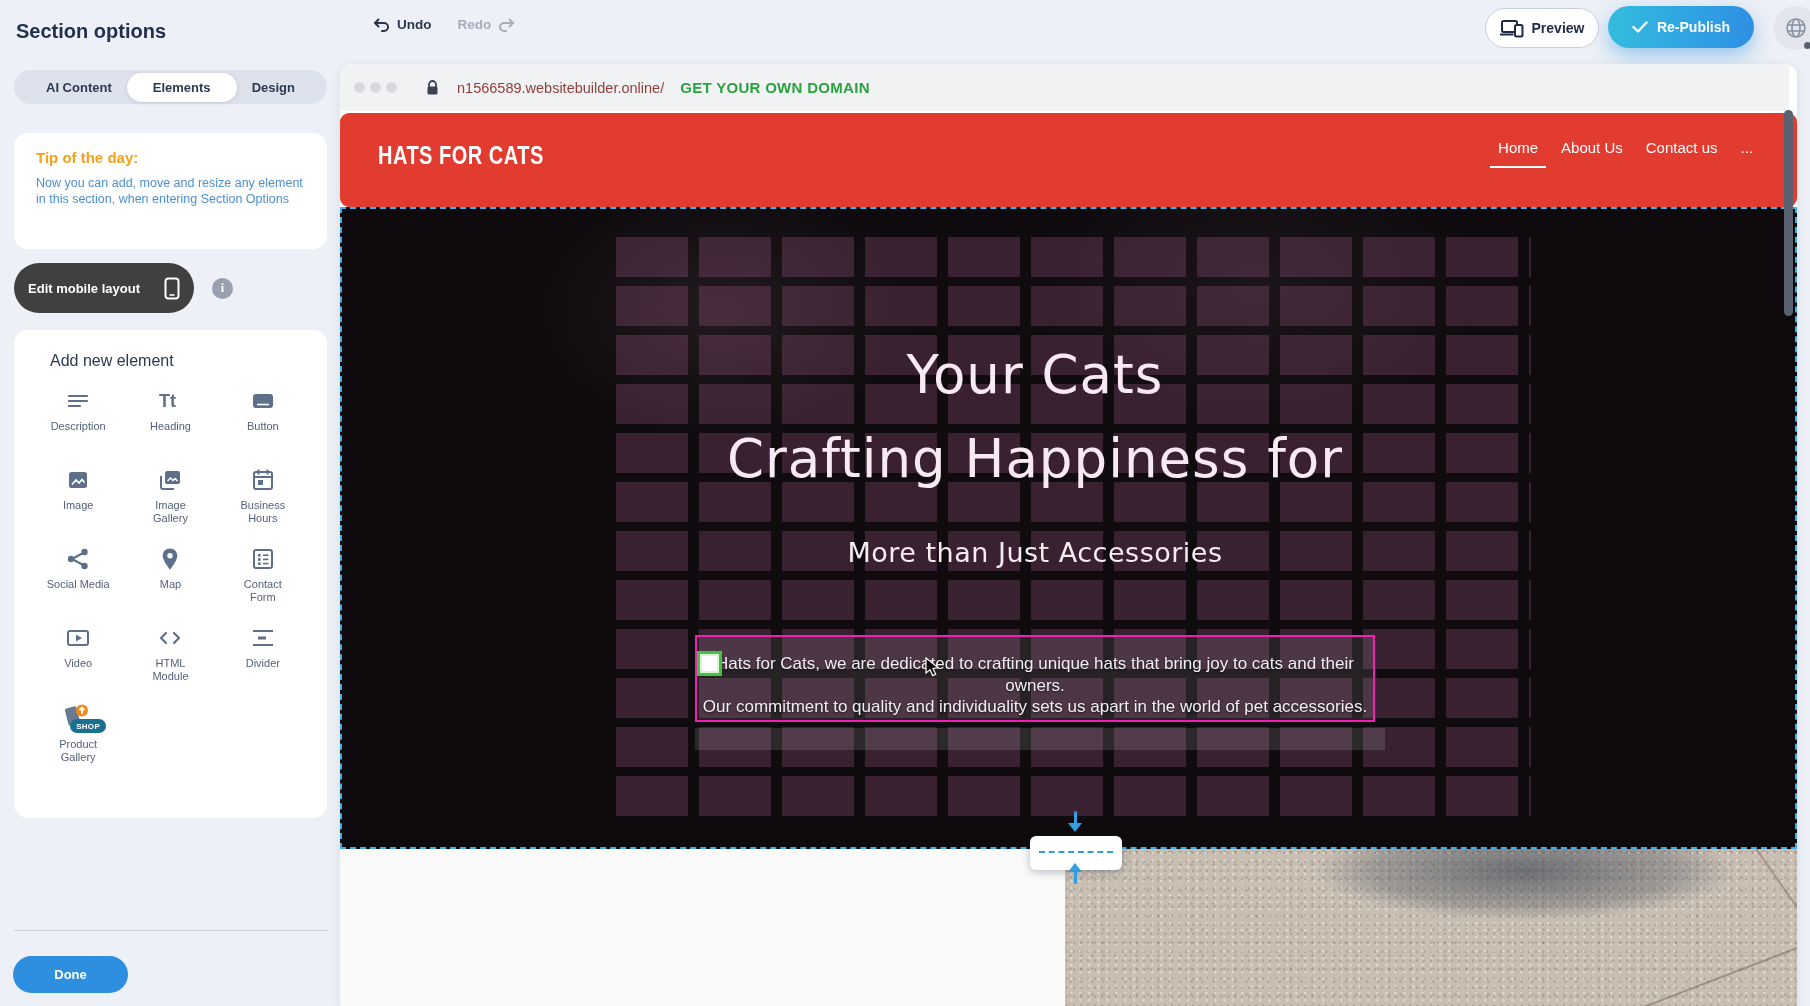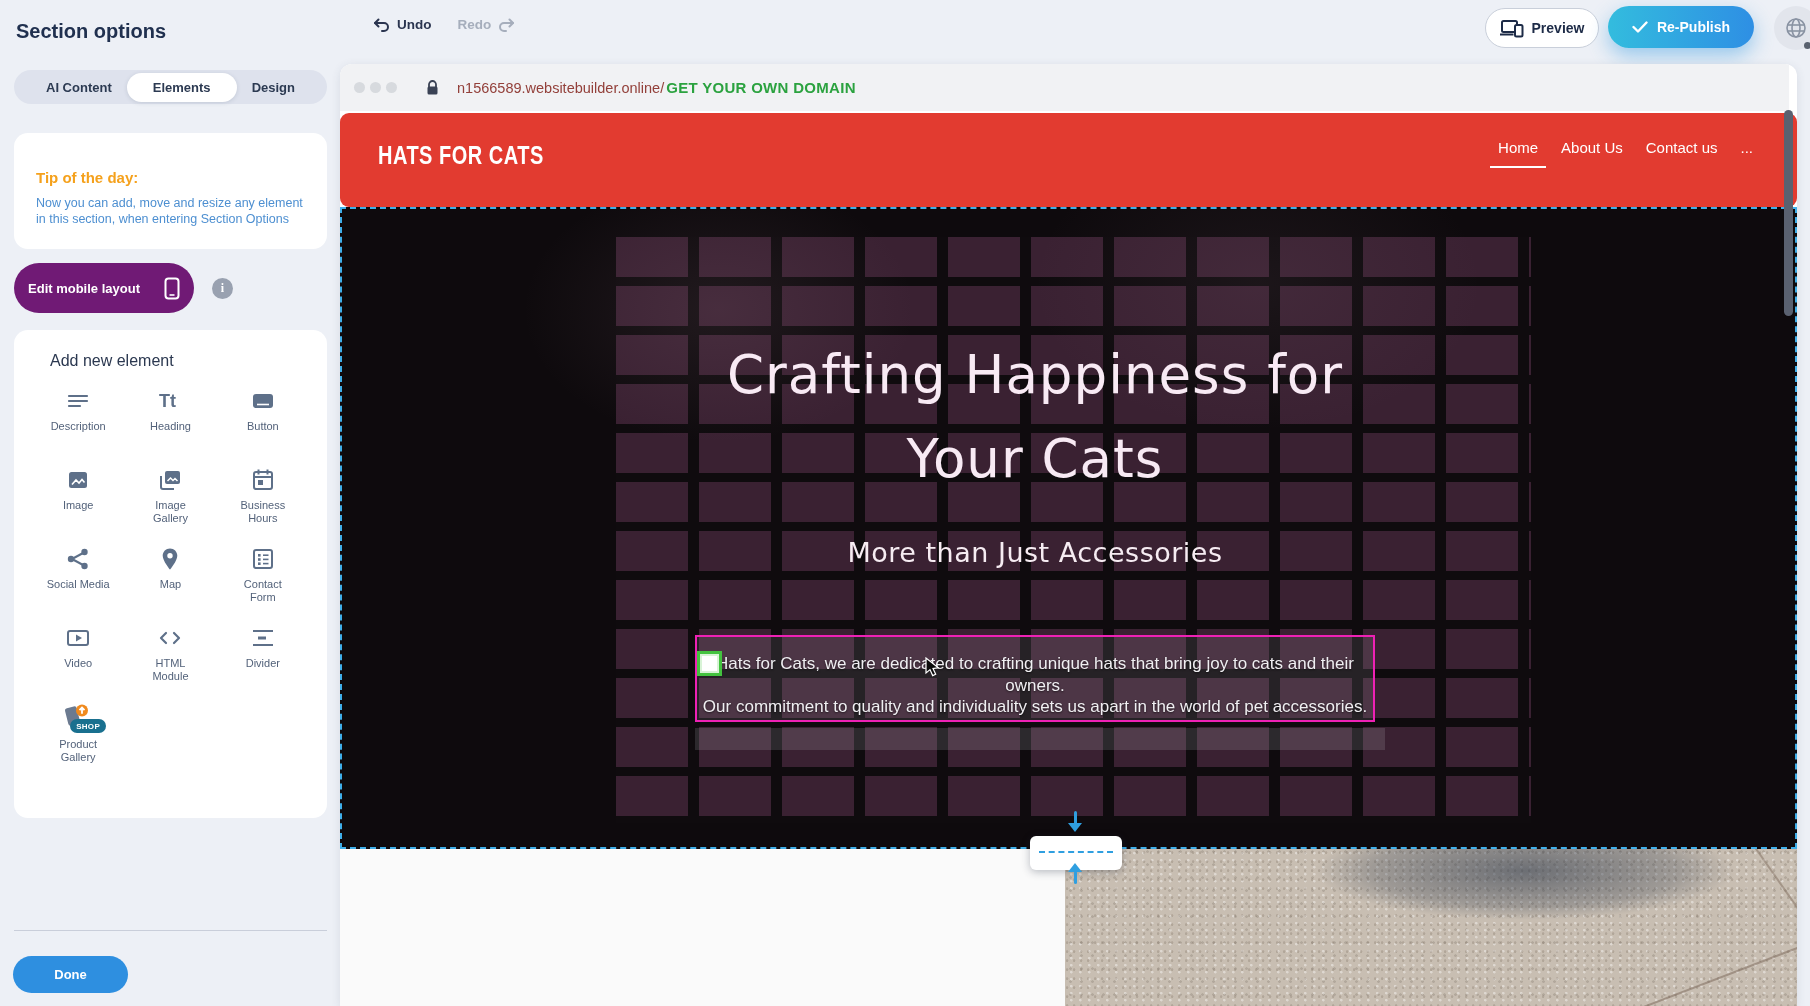--- a/index.html
+++ b/index.html
@@ -20,24 +20,24 @@
     display:flex; align-items:center; justify-content:center; gap:9px; font-size:14px; font-weight:bold; color:#fff; cursor:pointer; }
   .globe-btn { position:absolute; left:1774px; top:6px; width:44px; height:44px; border-radius:50%;
     background:#E2E5EC; display:flex; align-items:center; justify-content:center; cursor:pointer; }
   .globe-badge { position:absolute; left:1804px; top:42px; width:7px; height:7px; border-radius:50%; background:#59616E; }
 
   
   .tabs { position:absolute; left:14px; top:70px; width:313px; height:34px; background:#DEE2ED; border-radius:17px;
     display:flex; align-items:center; justify-content:space-between; padding:0 22px; }
   .tab { font-size:13px; font-weight:bold; color:#2C3A52; cursor:pointer; padding:7px 10px; }
   .tab.active { background:#fff; border-radius:16px; padding:7px 26px; box-shadow:0 1px 4px rgba(40,60,90,.15); }
-  .tip-card { position:absolute; left:14px; top:133px; width:313px; height:116px; background:#fff; border-radius:14px; padding:36px 22px; }
+  .tip-card { position:absolute; left:14px; top:133px; width:313px; height:116px; background:#fff; border-radius:14px; padding:16px 22px; }
   .tip-title { color:#F5A11C; font-weight:bold; font-size:15px; margin-bottom:9px; }
   .tip-body { color:#4D8FD1; font-size:12.5px; line-height:16px; white-space:pre-line; }
-  .mobile-btn { position:absolute; left:14px; top:263px; width:180px; height:50px; background:#701a75; border-radius:26px;
+  .mobile-btn { position:absolute; left:14px; top:263px; width:180px; height:50px; background:#404040; border-radius:26px;
     display:flex; align-items:center; justify-content:center; gap:24px; color:#fff; font-size:13px; font-weight:bold; cursor:pointer; }
   .info-btn { position:absolute; left:212px; top:278px; width:21px; height:21px; border-radius:50%; background:#99A1B0;
     color:#fff; font-size:12px; font-weight:bold; display:flex; align-items:center; justify-content:center; cursor:pointer;
     font-family:"Liberation Serif", serif; }
   .elements-card { position:absolute; left:14px; top:330px; width:313px; height:488px; background:#fff; border-radius:14px; }
   .elements-title { position:absolute; left:36px; top:22px; font-size:16px; color:#2B3850; }
   .el-grid { position:absolute; left:18px; right:18px; top:58px; display:grid; grid-template-columns:repeat(3,1fr); row-gap:15px; }
   .el-cell { display:flex; flex-direction:column; align-items:center; gap:6px; min-height:64px; cursor:pointer; }
   .el-label { font-size:11px; line-height:13px; color:#53627A; text-align:center; white-space:pre-line; }
   .side-divider { position:absolute; left:14px; top:930px; width:313px; height:1px; background:#C9CEDA; }
@@ -47,21 +47,21 @@
   .pg-badge { position:absolute; left:12px; top:15px; background:#19708F; color:#fff; border-radius:8px;
     font-size:8px; font-weight:bold; padding:2.5px 6px; letter-spacing:.3px; }
 
   
   .window { position:absolute; left:340px; top:64px; width:1457px; height:942px; background:#fff;
     border-radius:12px 12px 0 0; overflow:hidden; box-shadow:0 2px 10px rgba(60,70,100,.12); }
   .chrome { position:absolute; left:0; top:0; right:8px; height:47px; background:#F1F2F4; display:flex; align-items:center; }
   .dot { width:11px; height:11px; border-radius:50%; background:#D7DADE; margin-right:5px; }
   .dot:first-child { margin-left:14px; }
   .url-text { font-size:14.5px; color:#93403A; margin-left:26px; }
-  .domain-cta { font-size:15px; font-weight:bold; color:#2BA23F; margin-left:2px; letter-spacing:.3px; cursor:pointer; }
+  .domain-cta { font-size:15px; font-weight:bold; color:#2BA23F; margin-left:16px; letter-spacing:.3px; cursor:pointer; }
   .site-header { position:absolute; left:0; top:49px; right:0; height:94px; background:#E23B30;border-radius:9px; }
   .brand { position:absolute; left:38px; top:31px; color:#fff; font-size:20px; font-weight:bold; letter-spacing:.5px;
     transform:scaleY(1.3); transform-origin:left center; }
   .nav { position:absolute; right:44px; top:26px; display:flex; align-items:flex-end; gap:23px; }
   .nav-item { color:#fff; font-size:15px; cursor:pointer; position:relative; padding-bottom:12px; }
   .nav-item.active::after { content:""; position:absolute; left:-8px; right:-8px; bottom:0; height:2px; background:#fff; }
 
   
   .hero { position:absolute; left:0; top:143px; right:0; height:642px; background:#0E0A0D; }
   .hero-sel { position:absolute; inset:0; border:2px dashed #3FAFEA; pointer-events:none; z-index:6; }
@@ -375,22 +375,22 @@
         <div class="nav-item">Contact us</div>
         <div class="nav-item">...</div>
       </div>
     </div>
 
     <div class="hero">
       <div class="tile-wall"></div>
       <div class="hero-glow"></div>
 
       <div class="hero-title">
+        <span style="display:block">Your Cats</span>
         <span style="display:block">Crafting Happiness for</span>
-        <span style="display:block">Your Cats</span>
       </div>
       <div class="hero-sub">More than Just Accessories</div>
 
       <div class="ghost-band"></div>
       <div class="text-box"></div>
       <div class="hero-body">
         <span style="display:block">Hats for Cats, we are dedicated to crafting unique hats that bring joy to cats and their owners.</span>
         <span style="display:block">Our commitment to quality and individuality sets us apart in the world of pet accessories.</span>
       </div>
       <div class="green-handle"></div>

